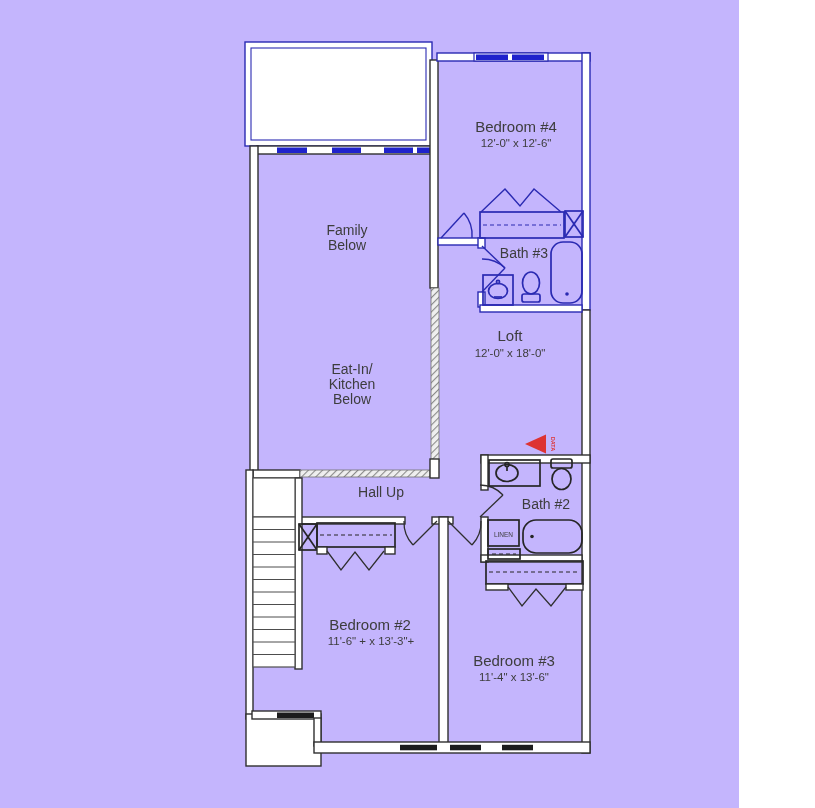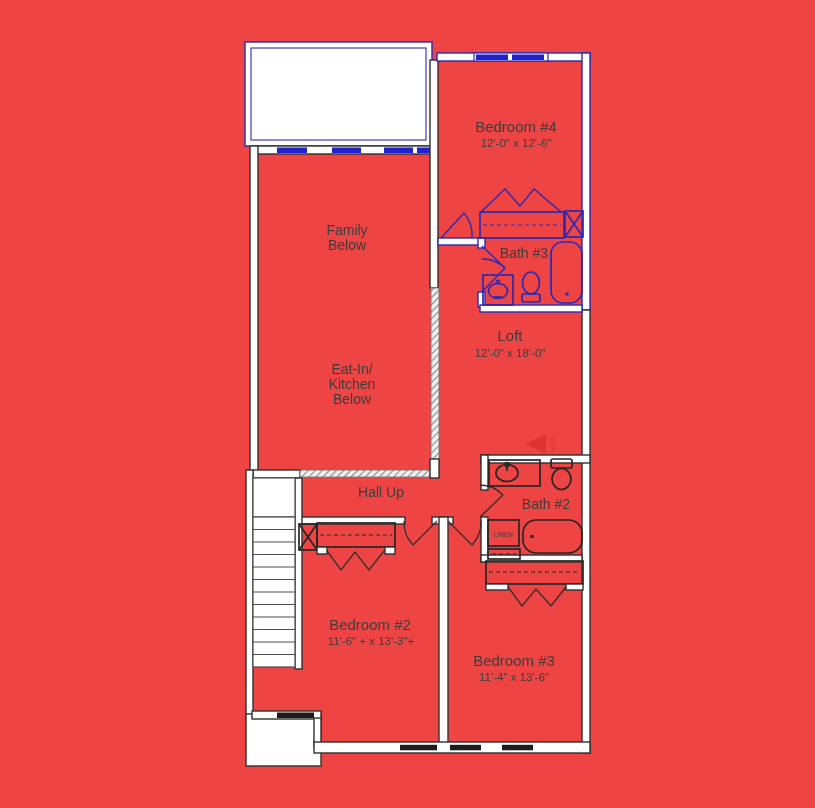--- a/index.html
+++ b/index.html
@@ -1,16 +1,16 @@
 <!DOCTYPE html>
 <html><head>
 <meta charset="utf-8">
 <style>
   html,body{margin:0;padding:0;background:#ffffff;}
-  .stage{position:relative;width:815px;height:808px;background:#ef4444;overflow:hidden;
+  .stage{position:relative;width:739px;height:808px;background:#c4b5fd;overflow:hidden;
          font-family:"Liberation Sans",sans-serif;}
   svg text{font-family:"Liberation Sans",sans-serif;fill:#3d3d3d;}
   .wall{fill:#ffffff;stroke:#2f2f2f;stroke-width:1.4;}
   .bluewall{fill:#ffffff;stroke:#2a2ab2;stroke-width:1.4;}
   .winblue{fill:#1f22cc;stroke:none;}
   .winblk{fill:#1c1c1c;stroke:none;}
   .bfix{fill:none;stroke:#2a2ab2;stroke-width:1.7;}
   .kfix{fill:none;stroke:#262626;stroke-width:1.7;}
   .bdoor{fill:none;stroke:#2a2ab2;stroke-width:1.4;}
   .kdoor{fill:none;stroke:#2f2f2f;stroke-width:1.3;}

